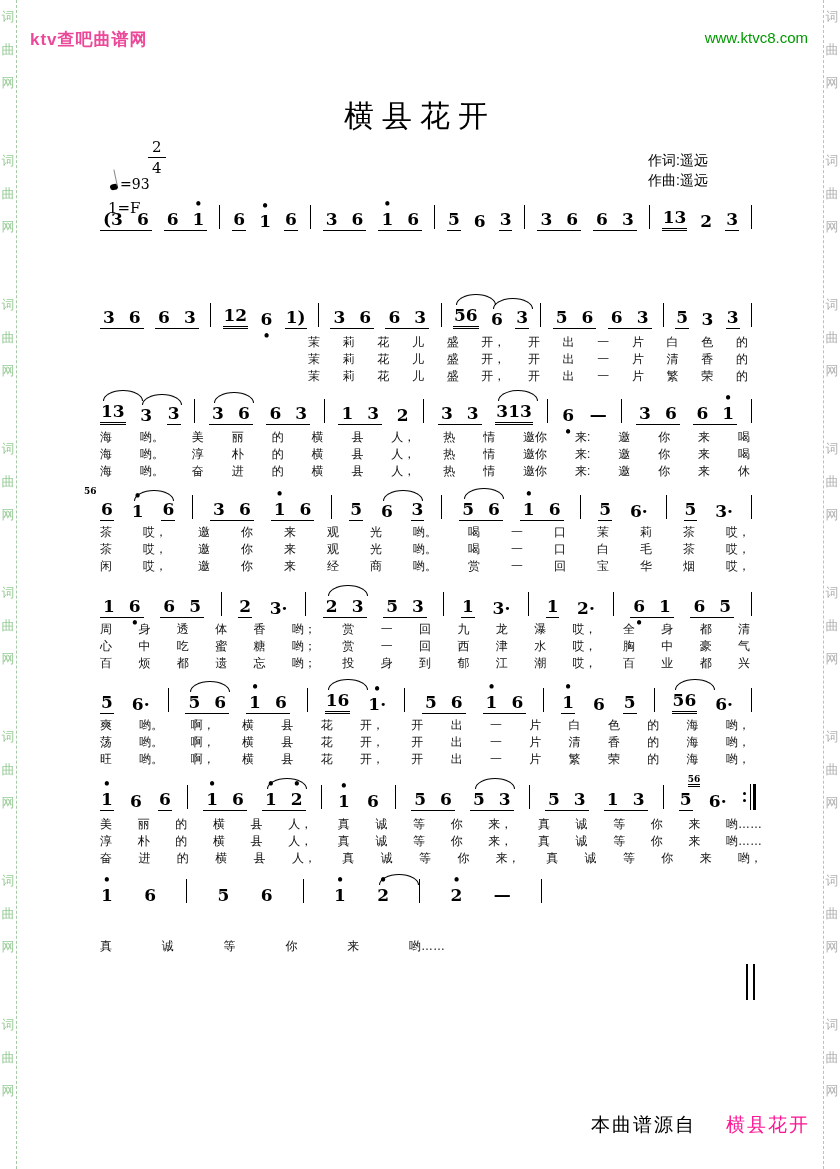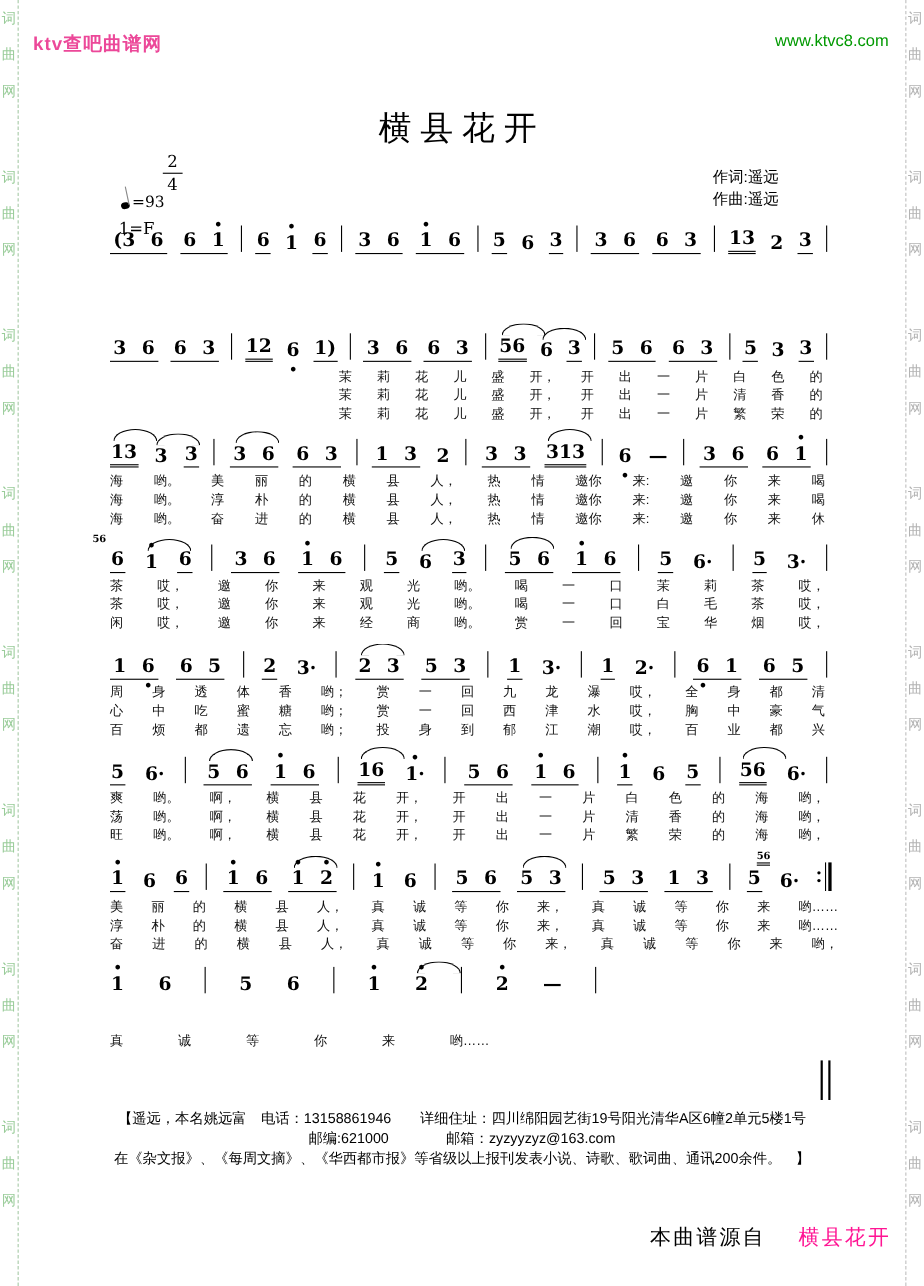--- a/index.html
+++ b/index.html
@@ -794,24 +794,19 @@
           <span>诚</span>
           <span>等</span>
           <span>你</span>
           <span>来</span>
           <span>哟……</span>
         </div>
       </div>
       <div class="dbar"></div>
     </div>
 
-  <div class="footer-info">
-    <div>【遥远，本名姚远富　电话：13158861946　　详细住址：四川绵阳园艺街19号阳光清华A区6幢2单元5楼1号</div>
-    <div>邮编:621000　　　　邮箱：zyzyyzyz@163.com</div>
-    <div>在《杂文报》、《每周文摘》、《华西都市报》等省级以上报刊发表小说、诗歌、歌词曲、通讯200余件。　】</div>
-  </div>
 
   <div class="source-line">
     <span>本曲谱源自</span>
     <span id="source-site" style="color: rgb(255, 20, 147);">横县花开</span>
   </div>
 
 </div>
 
 </body></html>

